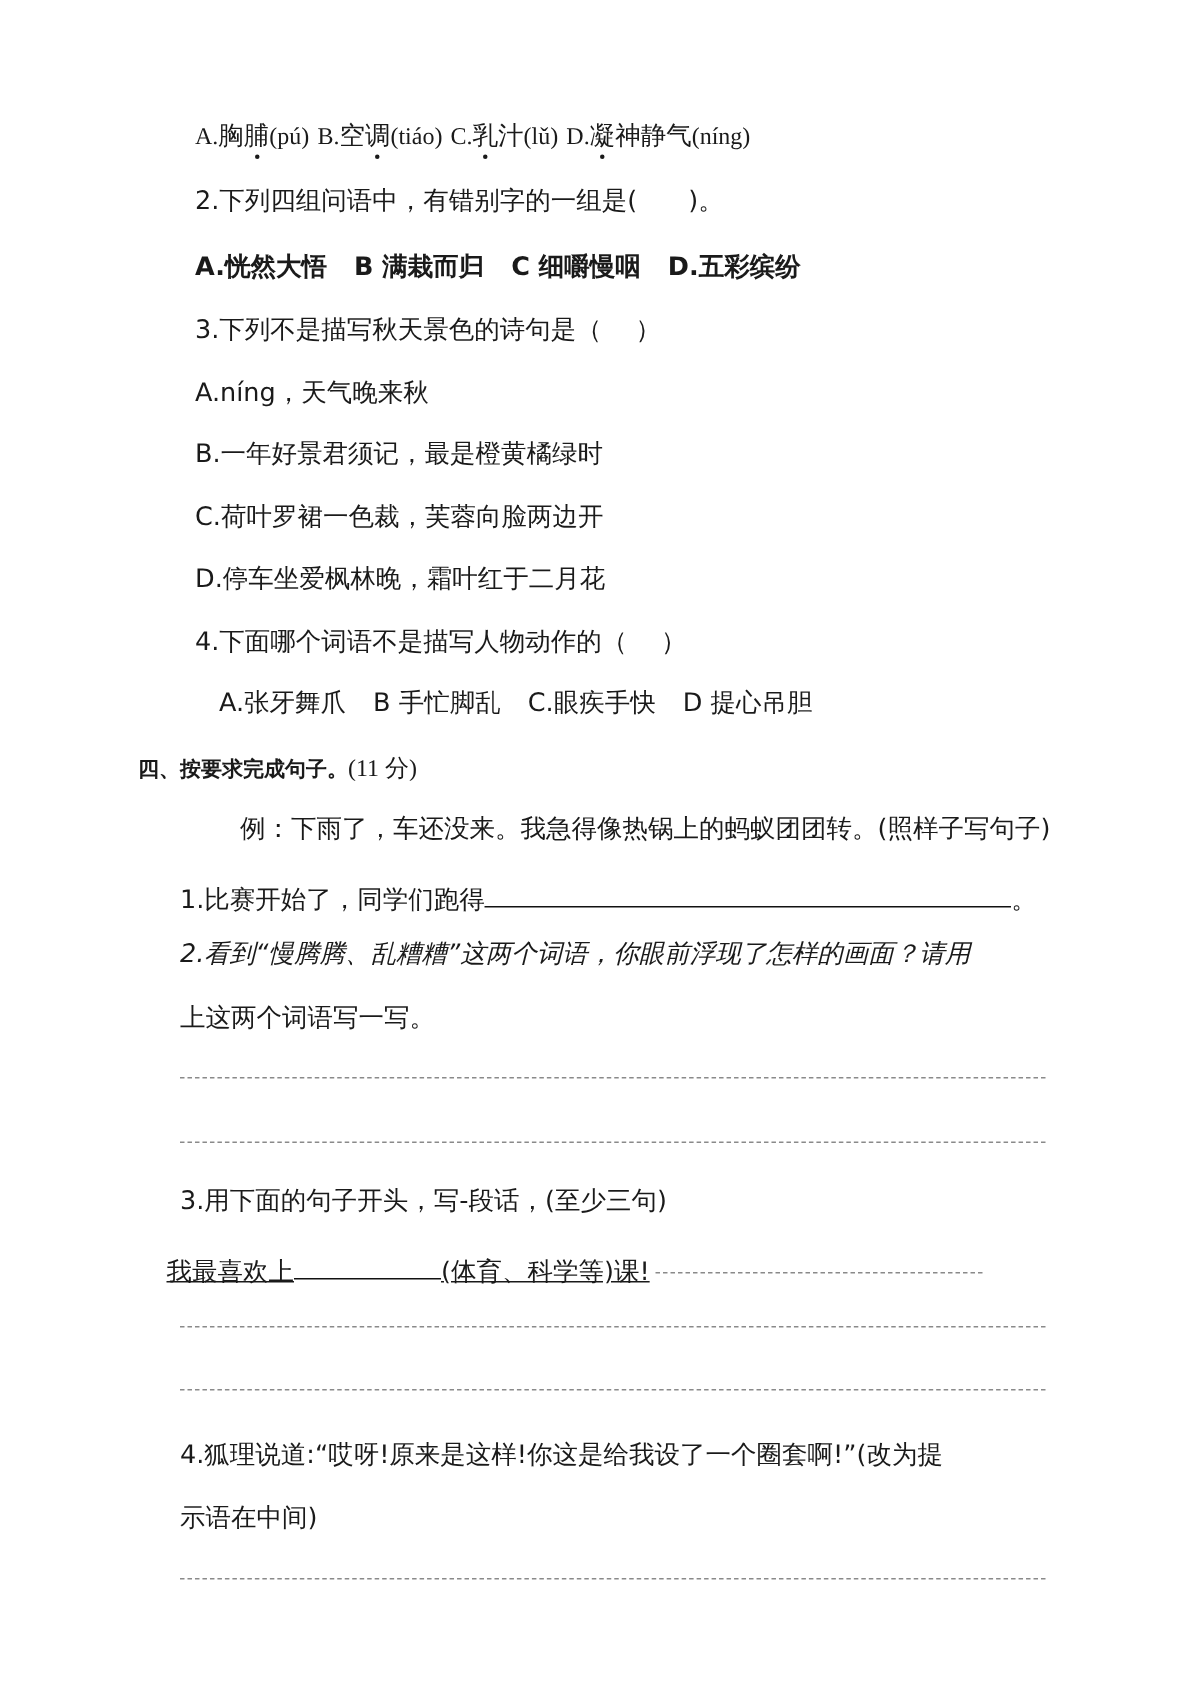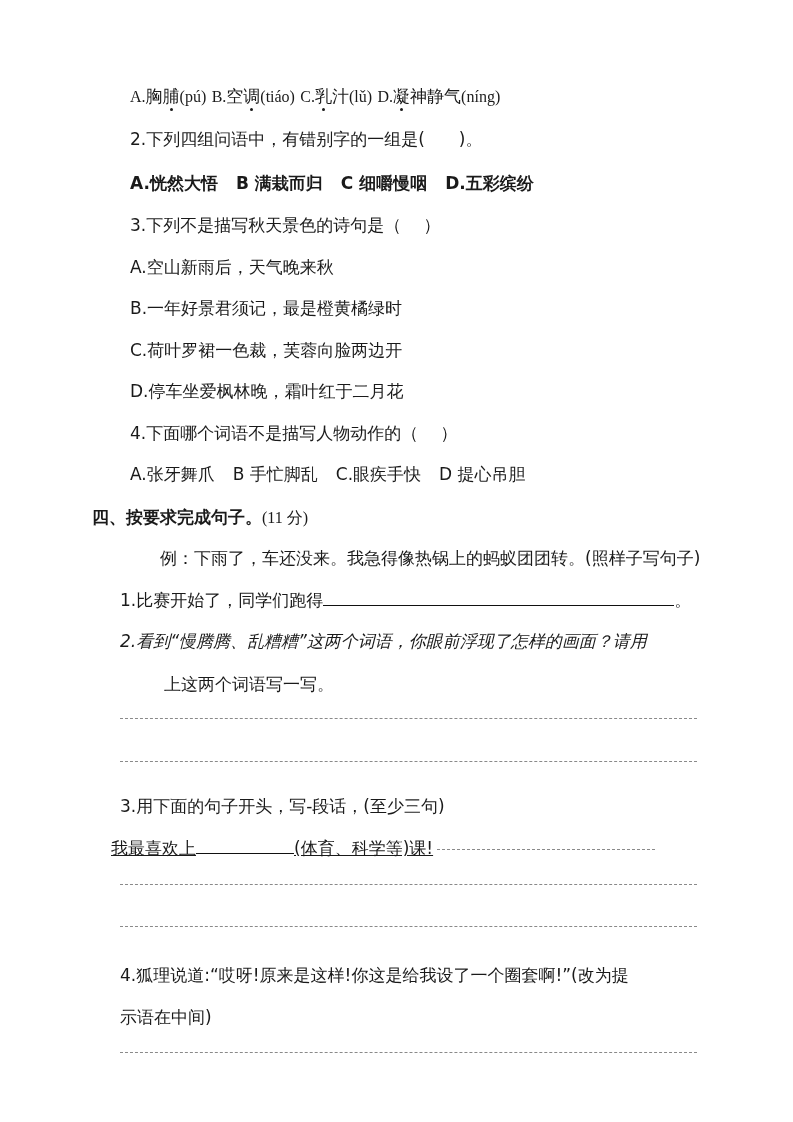--- a/index.html
+++ b/index.html
@@ -3,29 +3,29 @@
 <meta charset="utf-8">
 <style>
   html, body { margin: 0; padding: 0; background: #ffffff; }
   body {
     width: 793px; height: 1122px; position: relative; overflow: hidden;
     font-family: "DejaVu Sans", "Liberation Sans", sans-serif;
     color: #1a1a1a;
   }
   .line {
     position: absolute; white-space: nowrap;
-    font-size: 17px; line-height: 28px;
+    font-size: 17px; line-height: 18px;
   }
   .latin { font-family: "Liberation Serif", "DejaVu Serif", serif; font-size: 16px; }
   .dot { position: relative; }
   .dot::after {
     content: ""; position: absolute; left: 50%; bottom: -5px;
     width: 3px; height: 3px; margin-left: -1.5px; border-radius: 50%; background: #1a1a1a;
   }
-  .section-title { font-weight: bold; font-size: 17px; }
+  .section-title { font-weight: bold; font-size: 14px; }
   .blank {
     display: inline-block; border-bottom: 1.3px solid #111; height: 18px; vertical-align: baseline;
   }
   .dash-line {
     position: absolute; left: 120px; width: 577px; height: 0;
     border-top: 1.2px dashed #8a8a8a;
   }
   .dash-inline {
     display: inline-block; vertical-align: middle; height: 0;
     border-top: 1.2px dashed #8a8a8a; margin-left: 4px;
@@ -41,42 +41,42 @@
   <span class="latin">C.</span><span class="dot">乳</span><span>汁</span><span class="latin">(lǔ)</span>
   <span class="latin">D.</span><span class="dot">凝</span><span>神静气</span><span class="latin">(níng)</span>
 </div>
 
 <div class="line" style="left:130px; top:125px;text-align:center;">2.下列四组问语中，有错别字的一组是(　　)。</div>
 <div class="line" style="left:130px; top:169px;font-weight:bold;">
   <span>A.恍然大悟</span><span class="gap" style="width:18px"></span><span>B 满栽而归</span><span class="gap" style="width:18px"></span><span>C 细嚼慢咽</span><span class="gap" style="width:18px"></span><span>D.五彩缤纷</span>
 </div>
 
 <div class="line" style="left:130px; top:211px;">3.下列不是描写秋天景色的诗句是（　 ）</div>
-<div class="line" style="left:130px; top:253px;">A.空山新雨后，天气晚来秋</div>
+<div class="line" style="left:130px; top:253px;">A.níng，天气晚来秋</div>
 <div class="line" style="left:130px; top:294px;">B.一年好景君须记，最是橙黄橘绿时</div>
 <div class="line" style="left:130px; top:336px;">C.荷叶罗裙一色裁，芙蓉向脸两边开</div>
 <div class="line" style="left:130px; top:377px;">D.停车坐爱枫林晚，霜叶红于二月花</div>
 
 <div class="line" style="left:130px; top:419px;text-align:center;">4.下面哪个词语不是描写人物动作的（　 ）</div>
-<div class="line" style="left:130px; top:460px;">
+<div class="line" style="left:146px; top:460px;">
   <span>A.张牙舞爪</span><span class="gap" style="width:18px"></span><span>B 手忙脚乱</span><span class="gap" style="width:18px"></span><span>C.眼疾手快</span><span class="gap" style="width:18px"></span><span>D 提心吊胆</span>
 </div>
 
 <div class="line" style="left:92px; top:503px;">
   <span class="section-title">四、按要求完成句子。</span><span class="latin">(11 分)</span>
 </div>
 
 <div class="line" style="left:120px; top:544px;margin-left:40px;">例：下雨了，车还没来。我急得像热锅上的蚂蚁团团转。(照样子写句子)</div>
 
 <div class="line" style="left:120px; top:586px;">
   <span>1.比赛开始了，同学们跑得</span><span class="blank" style="width:351px;"></span><span>。</span>
 </div>
 
 <div class="line" style="left:120px; top:627px;font-style:italic;">2.看到“慢腾腾、乱糟糟”这两个词语，你眼前浮现了怎样的画面？请用</div>
-<div class="line" style="left:120px; top:670px;margin-left:44px;">上这两个词语写一写。</div>
+<div class="line" style="left:120px; top:670px;">上这两个词语写一写。</div>
 <div class="dash-line" style="top:718px;"></div>
 <div class="dash-line" style="top:761px;"></div>
 
 <div class="line" style="left:120px; top:792px;">3.用下面的句子开头，写-段话，(至少三句)</div>
 <div class="line" style="left:111px; top:834px; width:577px;text-decoration:underline;">
   <span>我最喜欢上</span><span class="blank" style="width:98px;"></span><span>(体育、科学等)课!</span><span class="dash-inline" style="width:218px;"></span>
 </div>
 <div class="dash-line" style="top:884px;"></div>
 <div class="dash-line" style="top:926px;"></div>
 

